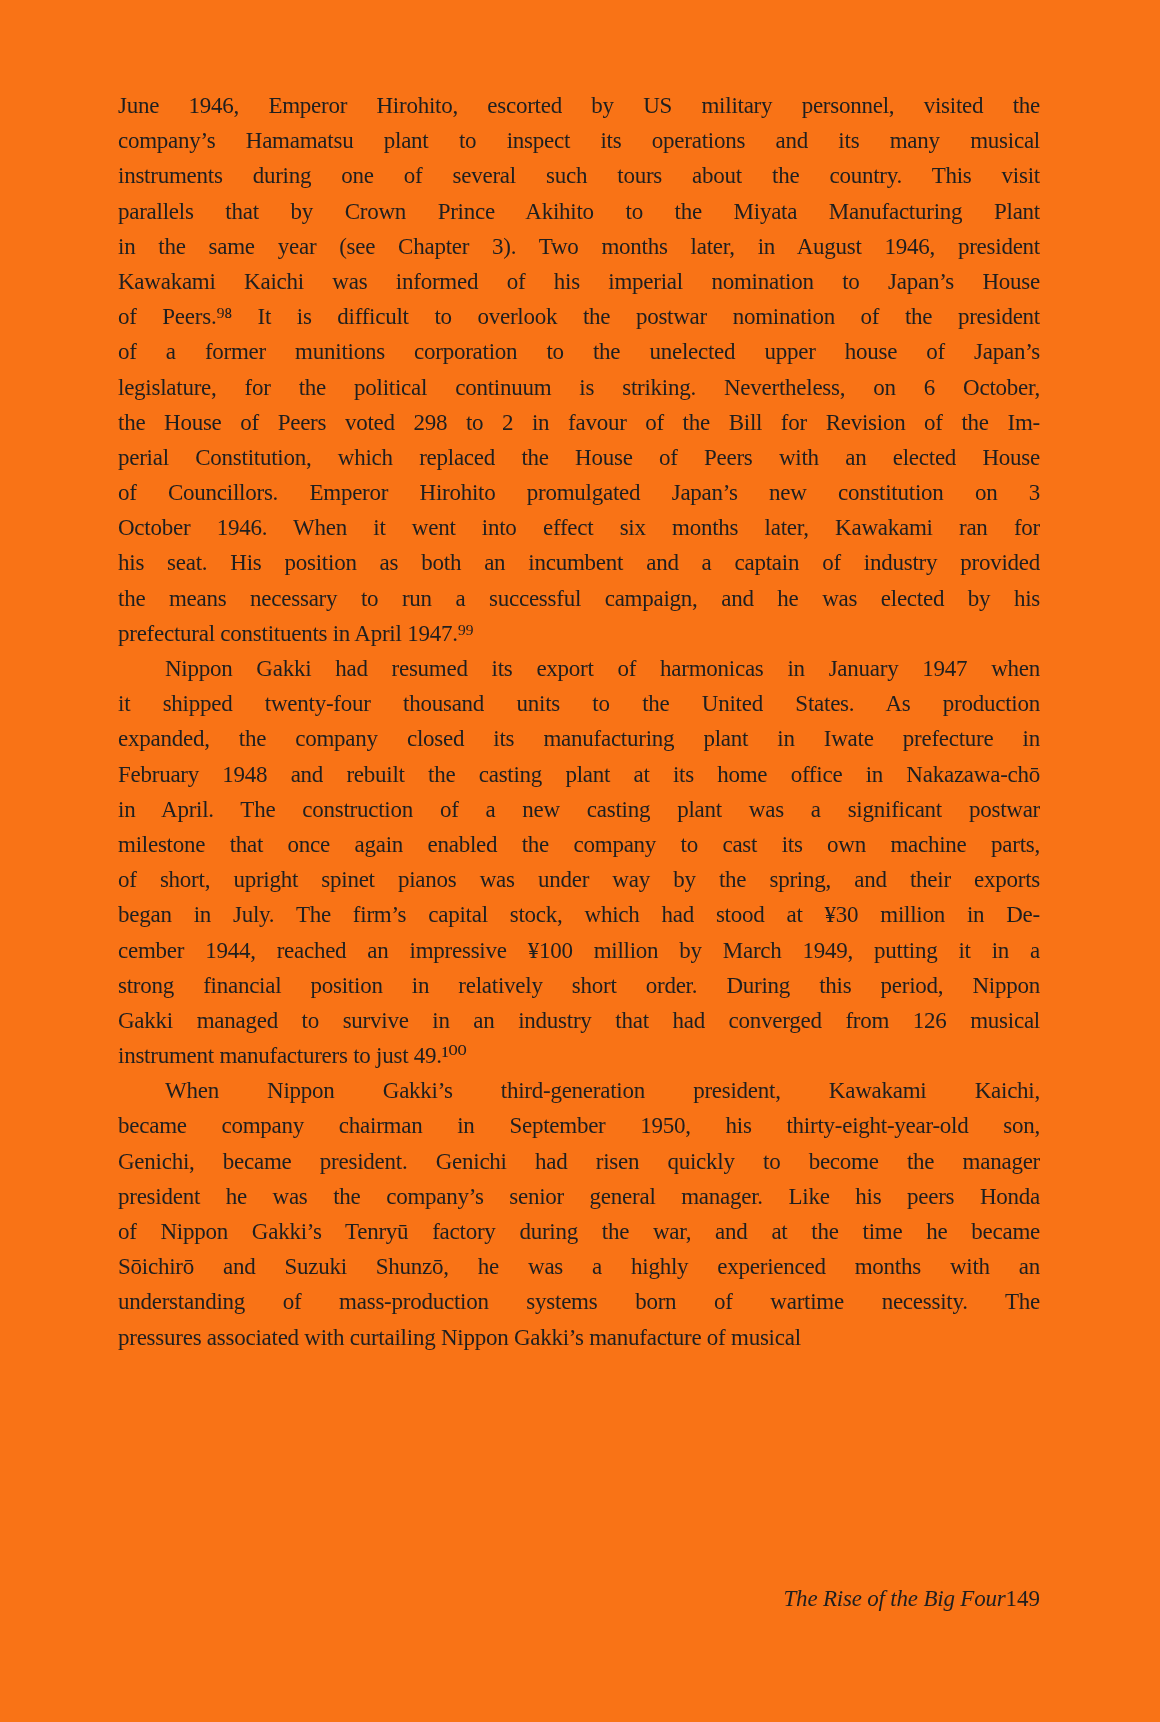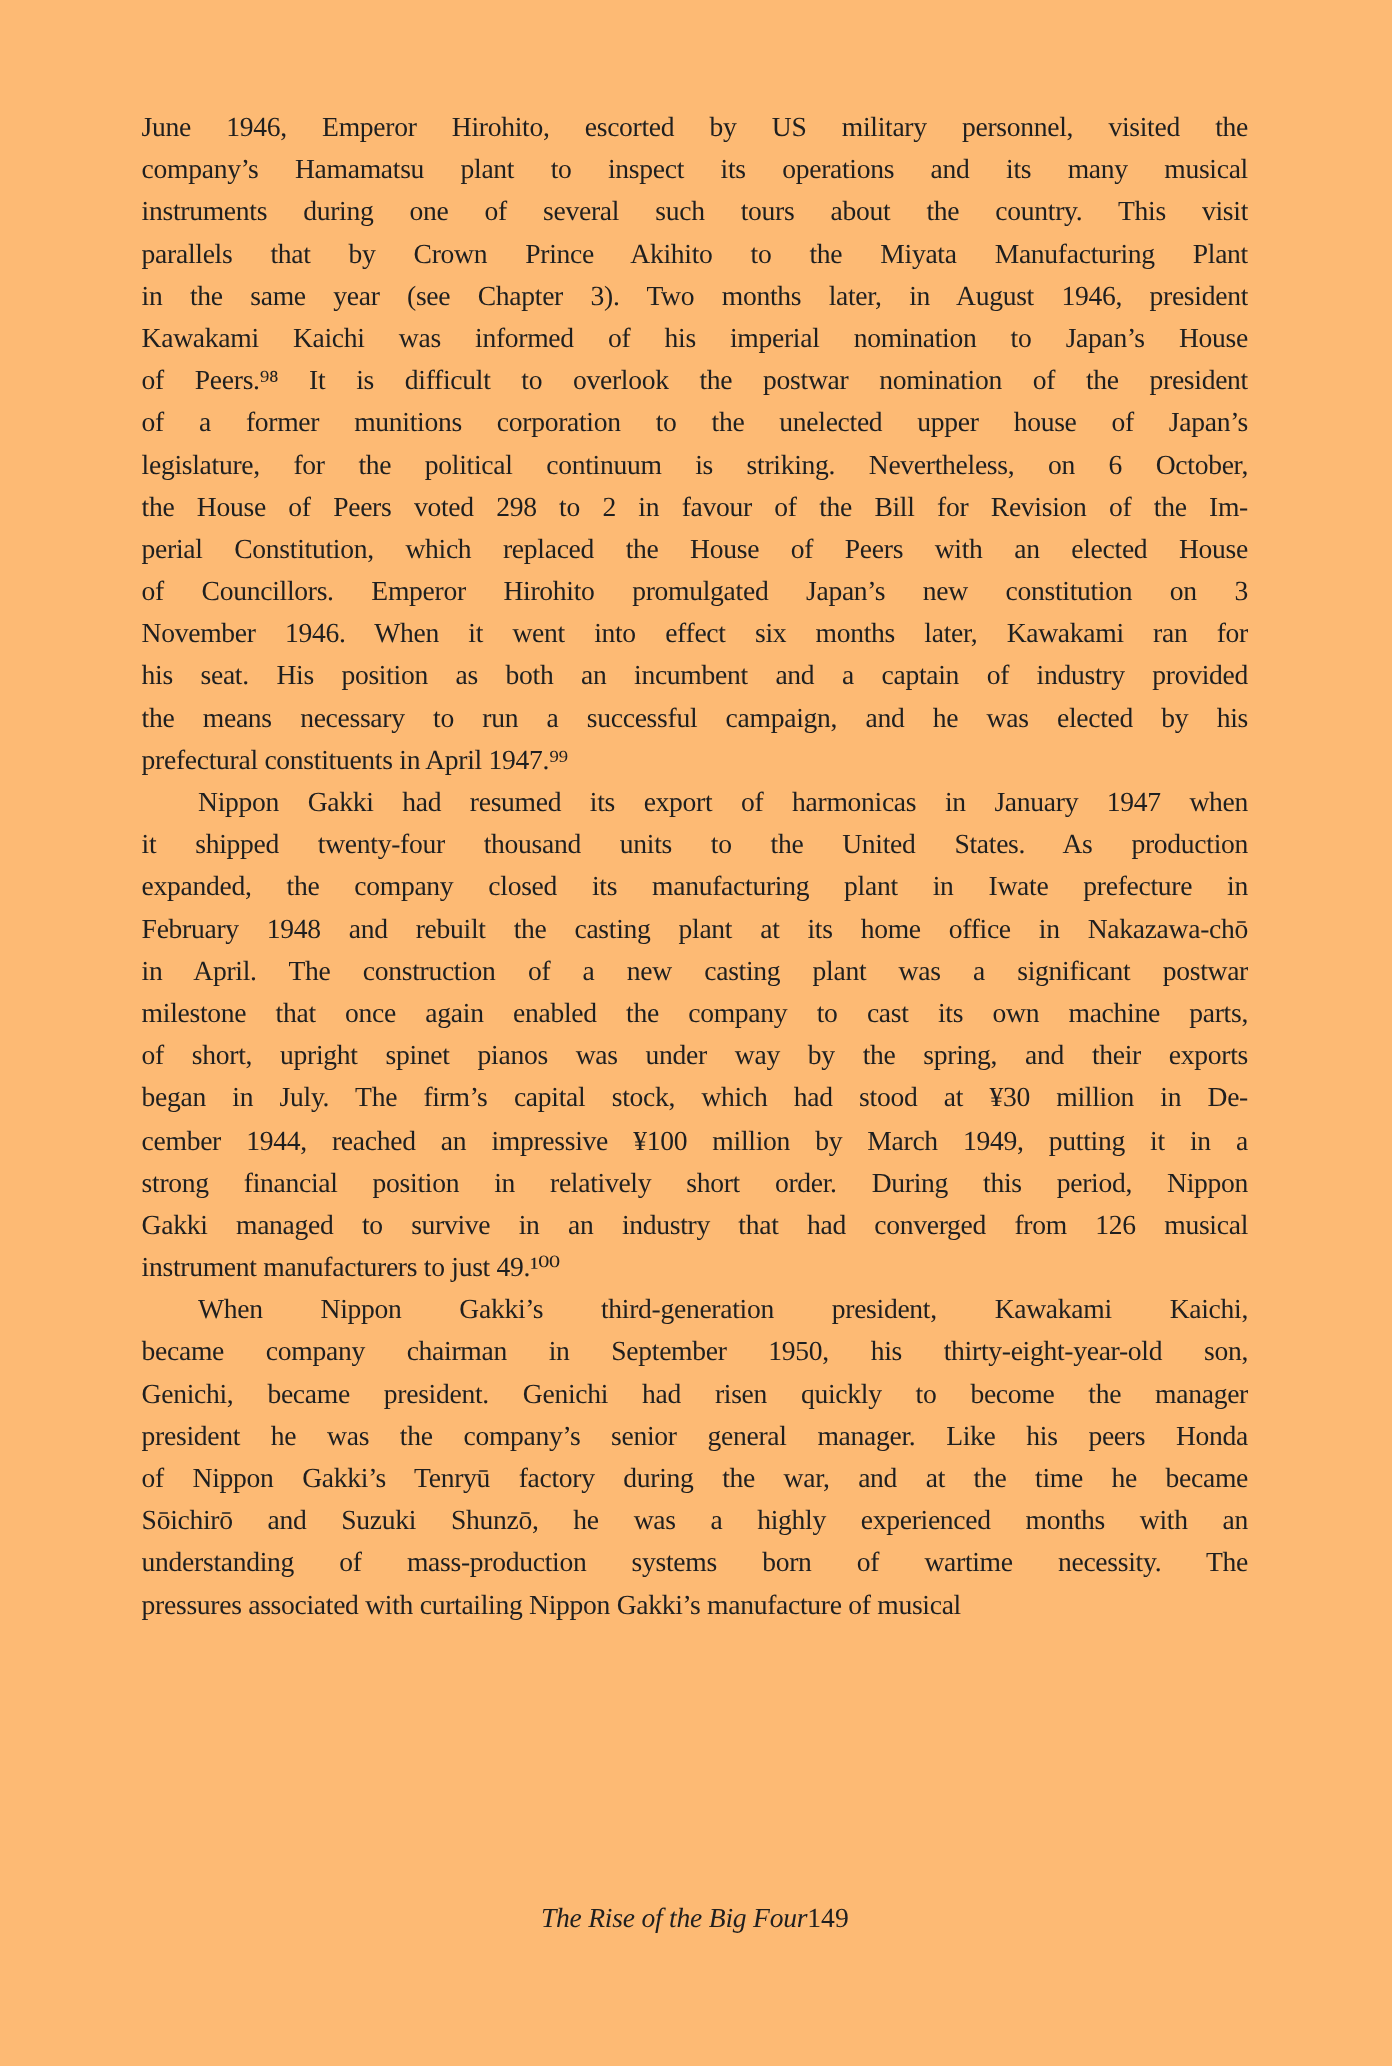--- a/index.html
+++ b/index.html
@@ -4,21 +4,21 @@
 <style>
   html, body {
     margin: 0;
     padding: 0;
     background: #ffffff;
   }
   .book-page {
     position: relative;
     width: 1160px;
     height: 1722px;
-    background: #fdba74;
+    background: #f97316;
     overflow: hidden;
     font-family: "Liberation Serif", "DejaVu Serif", serif;
     color: #1f1f1f;
   }
   .text-block {
     position: absolute;
     left: 118px;
     top: 88px;
     width: 922px;
     font-size: 23px;
@@ -41,21 +41,21 @@
   }
   .line.indent-first {
     text-indent: 47px;
   }
   .page-footer {
     position: absolute;
     left: 118px;
     top: 1586px;
     width: 922px;
     display: flex;
-    justify-content: center;
+    justify-content: flex-end;
     align-items: baseline;
     font-size: 23px;
   }
   .footer-title {
     font-style: italic;
     letter-spacing: -0.2px;
   }
   .footer-page-number {
     font-style: normal;
   }
@@ -72,21 +72,21 @@
         <div class="line">instruments during one of several such tours about the country. This visit</div>
         <div class="line">parallels that by Crown Prince Akihito to the Miyata Manufacturing Plant</div>
         <div class="line">in the same year (see Chapter 3). Two months later, in August 1946, president</div>
         <div class="line">Kawakami Kaichi was informed of his imperial nomination to Japan’s House</div>
         <div class="line">of Peers.⁹⁸ It is difficult to overlook the postwar nomination of the president</div>
         <div class="line">of a former munitions corporation to the unelected upper house of Japan’s</div>
         <div class="line">legislature, for the political continuum is striking. Nevertheless, on 6 October,</div>
         <div class="line">the House of Peers voted 298 to 2 in favour of the Bill for Revision of the Im-</div>
         <div class="line">perial Constitution, which replaced the House of Peers with an elected House</div>
         <div class="line">of Councillors. Emperor Hirohito promulgated Japan’s new constitution on 3</div>
-        <div class="line">November 1946. When it went into effect six months later, Kawakami ran for</div>
+        <div class="line">October 1946. When it went into effect six months later, Kawakami ran for</div>
         <div class="line">his seat. His position as both an incumbent and a captain of industry provided</div>
         <div class="line">the means necessary to run a successful campaign, and he was elected by his</div>
         <div class="line last">prefectural constituents in April 1947.⁹⁹</div>
       </div>
       <div class="paragraph">
         <div class="line indent-first">Nippon Gakki had resumed its export of harmonicas in January 1947 when</div>
         <div class="line">it shipped twenty-four thousand units to the United States. As production</div>
         <div class="line">expanded, the company closed its manufacturing plant in Iwate prefecture in</div>
         <div class="line">February 1948 and rebuilt the casting plant at its home office in Nakazawa-chō</div>
         <div class="line">in April. The construction of a new casting plant was a significant postwar</div>

